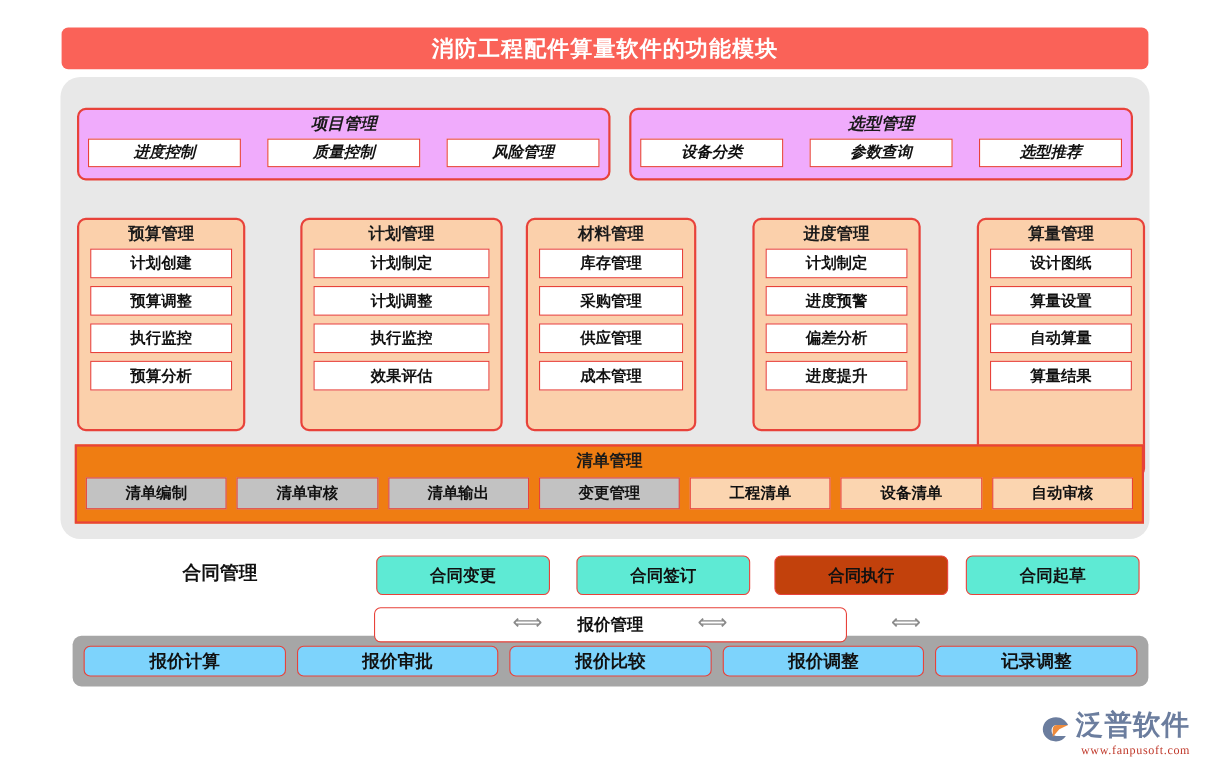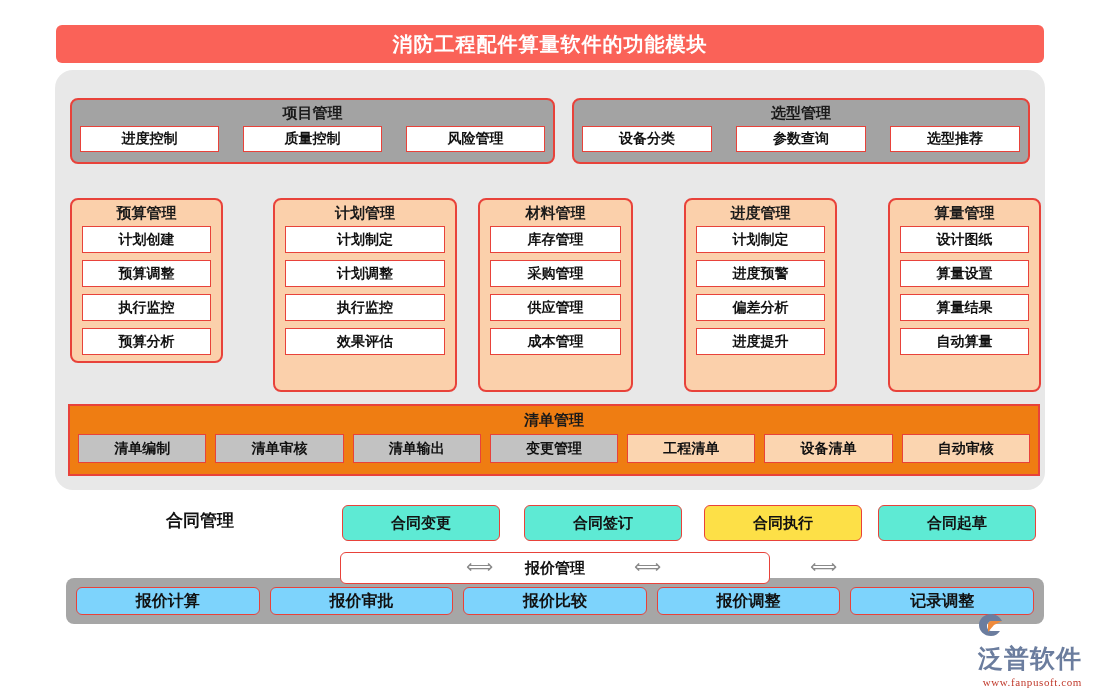--- a/index.html
+++ b/index.html
@@ -62,21 +62,21 @@
     position: absolute;
     border: 2px solid #e8423a;
     border-radius: 8px;
     z-index: 2;
   }
   .group-title {
     text-align: center;
     font-size: 15px; font-weight: bold; color: #1a1a1a;
     line-height: 26px;
   }
-  .pink { background: #a3a3a3; }
+  .pink { background: #f0abfc; font-style: italic; }
   .peach { background: #fbd0ab; }
 
   .chip {
     background: #ffffff;
     border: 1.4px solid #e8423a;
     display: flex; align-items: center; justify-content: center;
     font-size: 14px; font-weight: bold; color: #111;
     white-space: nowrap;
   }
 
@@ -115,21 +115,21 @@
     position: absolute; left: 166px; top: 509px;
     font-size: 17px; font-weight: bold; color: #111;
     z-index: 2;
   }
   .contract-chip {
     position: absolute; top: 505px; height: 36px;
     border: 1.6px solid #e8423a;
     border-radius: 6px;
     display: flex; align-items: center; justify-content: center;
     font-size: 15px; font-weight: bold; color: #111;
-    background: #fde047;
+    background: #c2410c;
     z-index: 3;
     white-space: nowrap;
   }
   .cyan { background: #5eead4; }
 
   
   .quote-box {
     position: absolute; left: 340px; top: 552px;
     width: 430px; height: 32px;
     background: #ffffff;
@@ -166,21 +166,21 @@
     white-space: nowrap;
     font-family: Liberation Serif, serif;
   }
 
   
   .logo {
     position: absolute; right: 18px; bottom: 12px;
     display: flex; flex-direction: column; align-items: flex-end;
     z-index: 4;
   }
-  .logo-top { display: flex; align-items: flex-start; gap: 5px; flex-direction: column; }
+  .logo-top { display: flex; align-items: flex-end; gap: 5px; }
   .logo-mark {
     width: 26px; height: 24px; position: relative;
   }
   .logo-text {
     font-size: 25px; font-weight: bold; color: #6b7d9e; letter-spacing: 1px;
   }
   .logo-url {
     font-size: 11px; color: #c0392b; letter-spacing: 0.6px;
     margin-top: 1px; font-family: "Liberation Serif", serif;
   }
@@ -213,21 +213,21 @@
 
   <div class="group pink" style="left:572px; top:98px; width:458px; height:66px;">
     <div class="group-title">选型管理</div>
     <div class="chip-row">
       <div class="chip">设备分类</div>
       <div class="chip">参数查询</div>
       <div class="chip">选型推荐</div>
     </div>
   </div>
 
-  <div class="group peach" style="left:70px; top:198px; width:153px; height:165px;">
+  <div class="group peach" style="left:70px; top:198px; width:153px; height:194px;">
     <div class="group-title">预算管理</div>
     <div class="chip-col">
       <div class="chip">计划创建</div>
       <div class="chip">预算调整</div>
       <div class="chip">执行监控</div>
       <div class="chip">预算分析</div>
     </div>
   </div>
 
   <div class="group peach" style="left:273px; top:198px; width:184px; height:194px;">
@@ -253,27 +253,27 @@
   <div class="group peach" style="left:684px; top:198px; width:153px; height:194px;">
     <div class="group-title">进度管理</div>
     <div class="chip-col">
       <div class="chip">计划制定</div>
       <div class="chip">进度预警</div>
       <div class="chip">偏差分析</div>
       <div class="chip">进度提升</div>
     </div>
   </div>
 
-  <div class="group peach" style="left:888px; top:198px; width:153px; height:194px;">
+  <div class="group peach" style="left:888px; top:198px; width:153px; height:236px;">
     <div class="group-title">算量管理</div>
     <div class="chip-col">
       <div class="chip">设计图纸</div>
       <div class="chip">算量设置</div>
+      <div class="chip">自动算量</div>
       <div class="chip">算量结果</div>
-      <div class="chip">自动算量</div>
     </div>
   </div>
 
   <div class="orange-bar">
     <div class="group-title">清单管理</div>
     <div class="orange-row">
       <div class="chip chip-gray">清单编制</div>
       <div class="chip chip-gray">清单审核</div>
       <div class="chip chip-gray">清单输出</div>
       <div class="chip chip-gray">变更管理</div>

